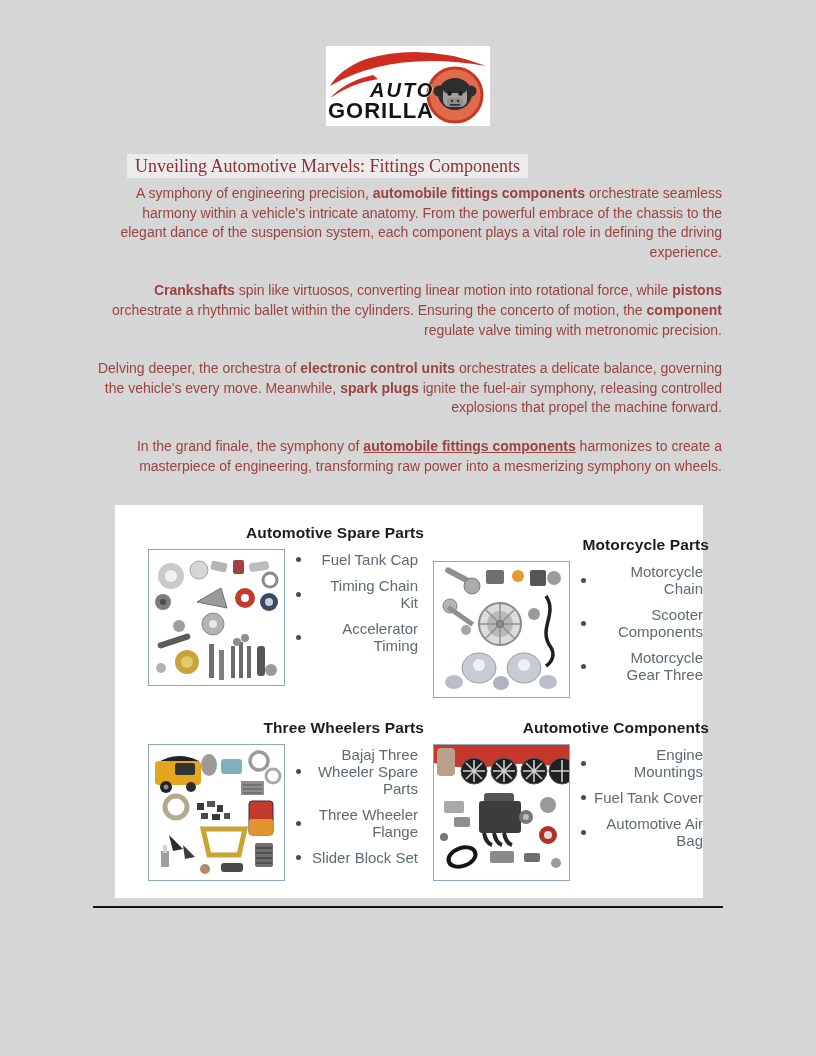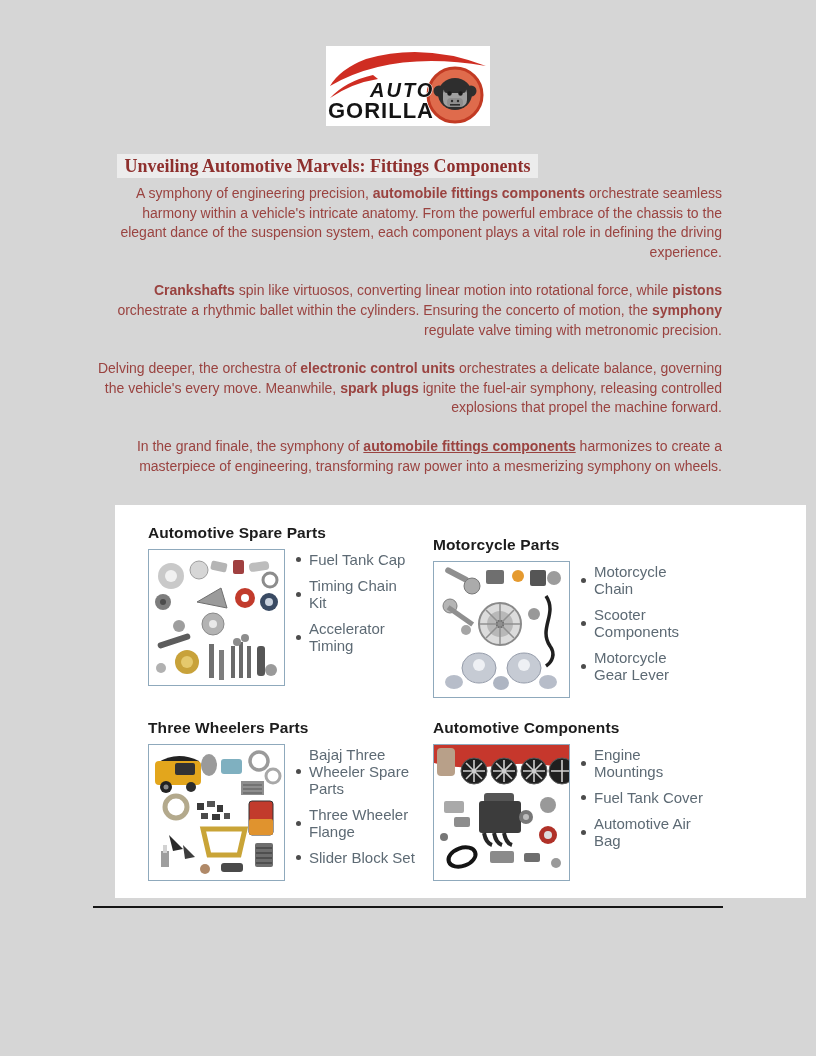--- a/index.html
+++ b/index.html
@@ -6,32 +6,32 @@
   body{background:#d6d6d6;}
   .page{position:relative;width:816px;height:1056px;background:#d6d6d6;overflow:hidden;
         font-family:"Liberation Sans",sans-serif;}
 
   
   .logo{position:absolute;left:326px;top:46px;width:164px;height:80px;background:#ffffff;}
   .logo svg{display:block;width:100%;height:100%;}
 
   
   .title{position:absolute;left:0;top:156px;width:655px;text-align:center;margin:0;
-         font-family:"Liberation Serif",serif;font-size:18px;font-weight:700;color:#8e2f2d;}
+         font-family:"Liberation Serif",serif;font-size:18px;font-weight:400;color:#8e2f2d;}
   .title .hl{background:#ececec;padding:2px 8px;}
 
   
   .article{position:absolute;left:96px;top:184px;width:626px;
            font-size:14px;line-height:19.6px;color:#9a4340;}
   .article p{margin:0 0 19px 0;text-align:right;}
   .b{font-weight:700;}
   .u{text-decoration:underline;}
 
   
-  .panel{position:absolute;left:115px;top:505px;width:691px;height:393px;background:#ffffff;}
+  .panel{position:absolute;left:115px;top:505px;width:588px;height:393px;background:#ffffff;text-align:right;}
   .cat{position:absolute;width:276px;}
   .cat-1{left:33px;top:19px;}
   .cat-2{left:318px;top:19px;margin-top:12px;}
   .cat-3{left:33px;top:214px;}
   .cat-4{left:318px;top:214px;}
   .cat h2{margin:0 0 7px 0;font-size:15.5px;font-weight:700;color:#1c1c1c;letter-spacing:.1px;
           font-family:"Liberation Sans",sans-serif;}
   .cat .row{display:flex;align-items:flex-start;}
   .thumb{width:135px;height:135px;border:1px solid #8fa9bc;background:#fff;flex:0 0 auto;box-sizing:content-box;}
   .thumb svg{display:block;width:135px;height:135px;}
@@ -73,21 +73,21 @@
       <text x="2" y="72" font-size="22" font-weight="bold" letter-spacing="1" fill="#141414" stroke="#ffffff" stroke-width="0.8" paint-order="stroke">GORILLA</text>
     </svg>
   </div>
 
   <h1 class="title">
     <span class="hl">Unveiling Automotive Marvels: Fittings Components</span>
   </h1>
 
   <div class="article">
     <p><span>A symphony of engineering precision, </span><span class="b">automobile fittings components</span><span> orchestrate seamless harmony within a vehicle's intricate anatomy. From the powerful embrace of the chassis to the elegant dance of the suspension system, each component plays a vital role in defining the driving experience.</span></p>
-    <p><span class="b">Crankshafts</span><span> spin like virtuosos, converting linear motion into rotational force, while </span><span class="b">pistons</span><span> orchestrate a rhythmic ballet within the cylinders. Ensuring the concerto of motion, the </span><span class="b">symphony</span><span> regulate valve timing with metronomic precision.</span></p>
+    <p><span class="b">Crankshafts</span><span> spin like virtuosos, converting linear motion into rotational force, while </span><span class="b">pistons</span><span> orchestrate a rhythmic ballet within the cylinders. Ensuring the concerto of motion, the </span><span class="b">component</span><span> regulate valve timing with metronomic precision.</span></p>
     <p><span>Delving deeper, the orchestra of </span><span class="b">electronic control units</span><span> orchestrates a delicate balance, governing the vehicle's every move. Meanwhile, </span><span class="b">spark plugs</span><span> ignite the fuel-air symphony, releasing controlled explosions that propel the machine forward.</span></p>
     <p><span>In the grand finale, the symphony of </span><span class="b u">automobile fittings components</span><span> harmonizes to create a masterpiece of engineering, transforming raw power into a mesmerizing symphony on wheels.</span></p>
   </div>
 
   <div class="panel">
 
     <div class="cat cat-1">
       <h2>Automotive Spare Parts</h2>
       <div class="row">
         <div class="thumb">
@@ -174,21 +174,21 @@
           <li>
               <span class="dot"></span>
               <span class="txt">Motorcycle Chain</span>
             </li>
           <li>
               <span class="dot"></span>
               <span class="txt">Scooter Components</span>
             </li>
           <li>
               <span class="dot"></span>
-              <span class="txt">Motorcycle Gear Lever</span>
+              <span class="txt">Motorcycle Gear Three</span>
             </li>
         </ul>
       </div>
     </div>
 
     <div class="cat cat-3">
       <h2>Three Wheelers Parts</h2>
       <div class="row">
         <div class="thumb">
           <svg viewBox="0 0 135 135">

